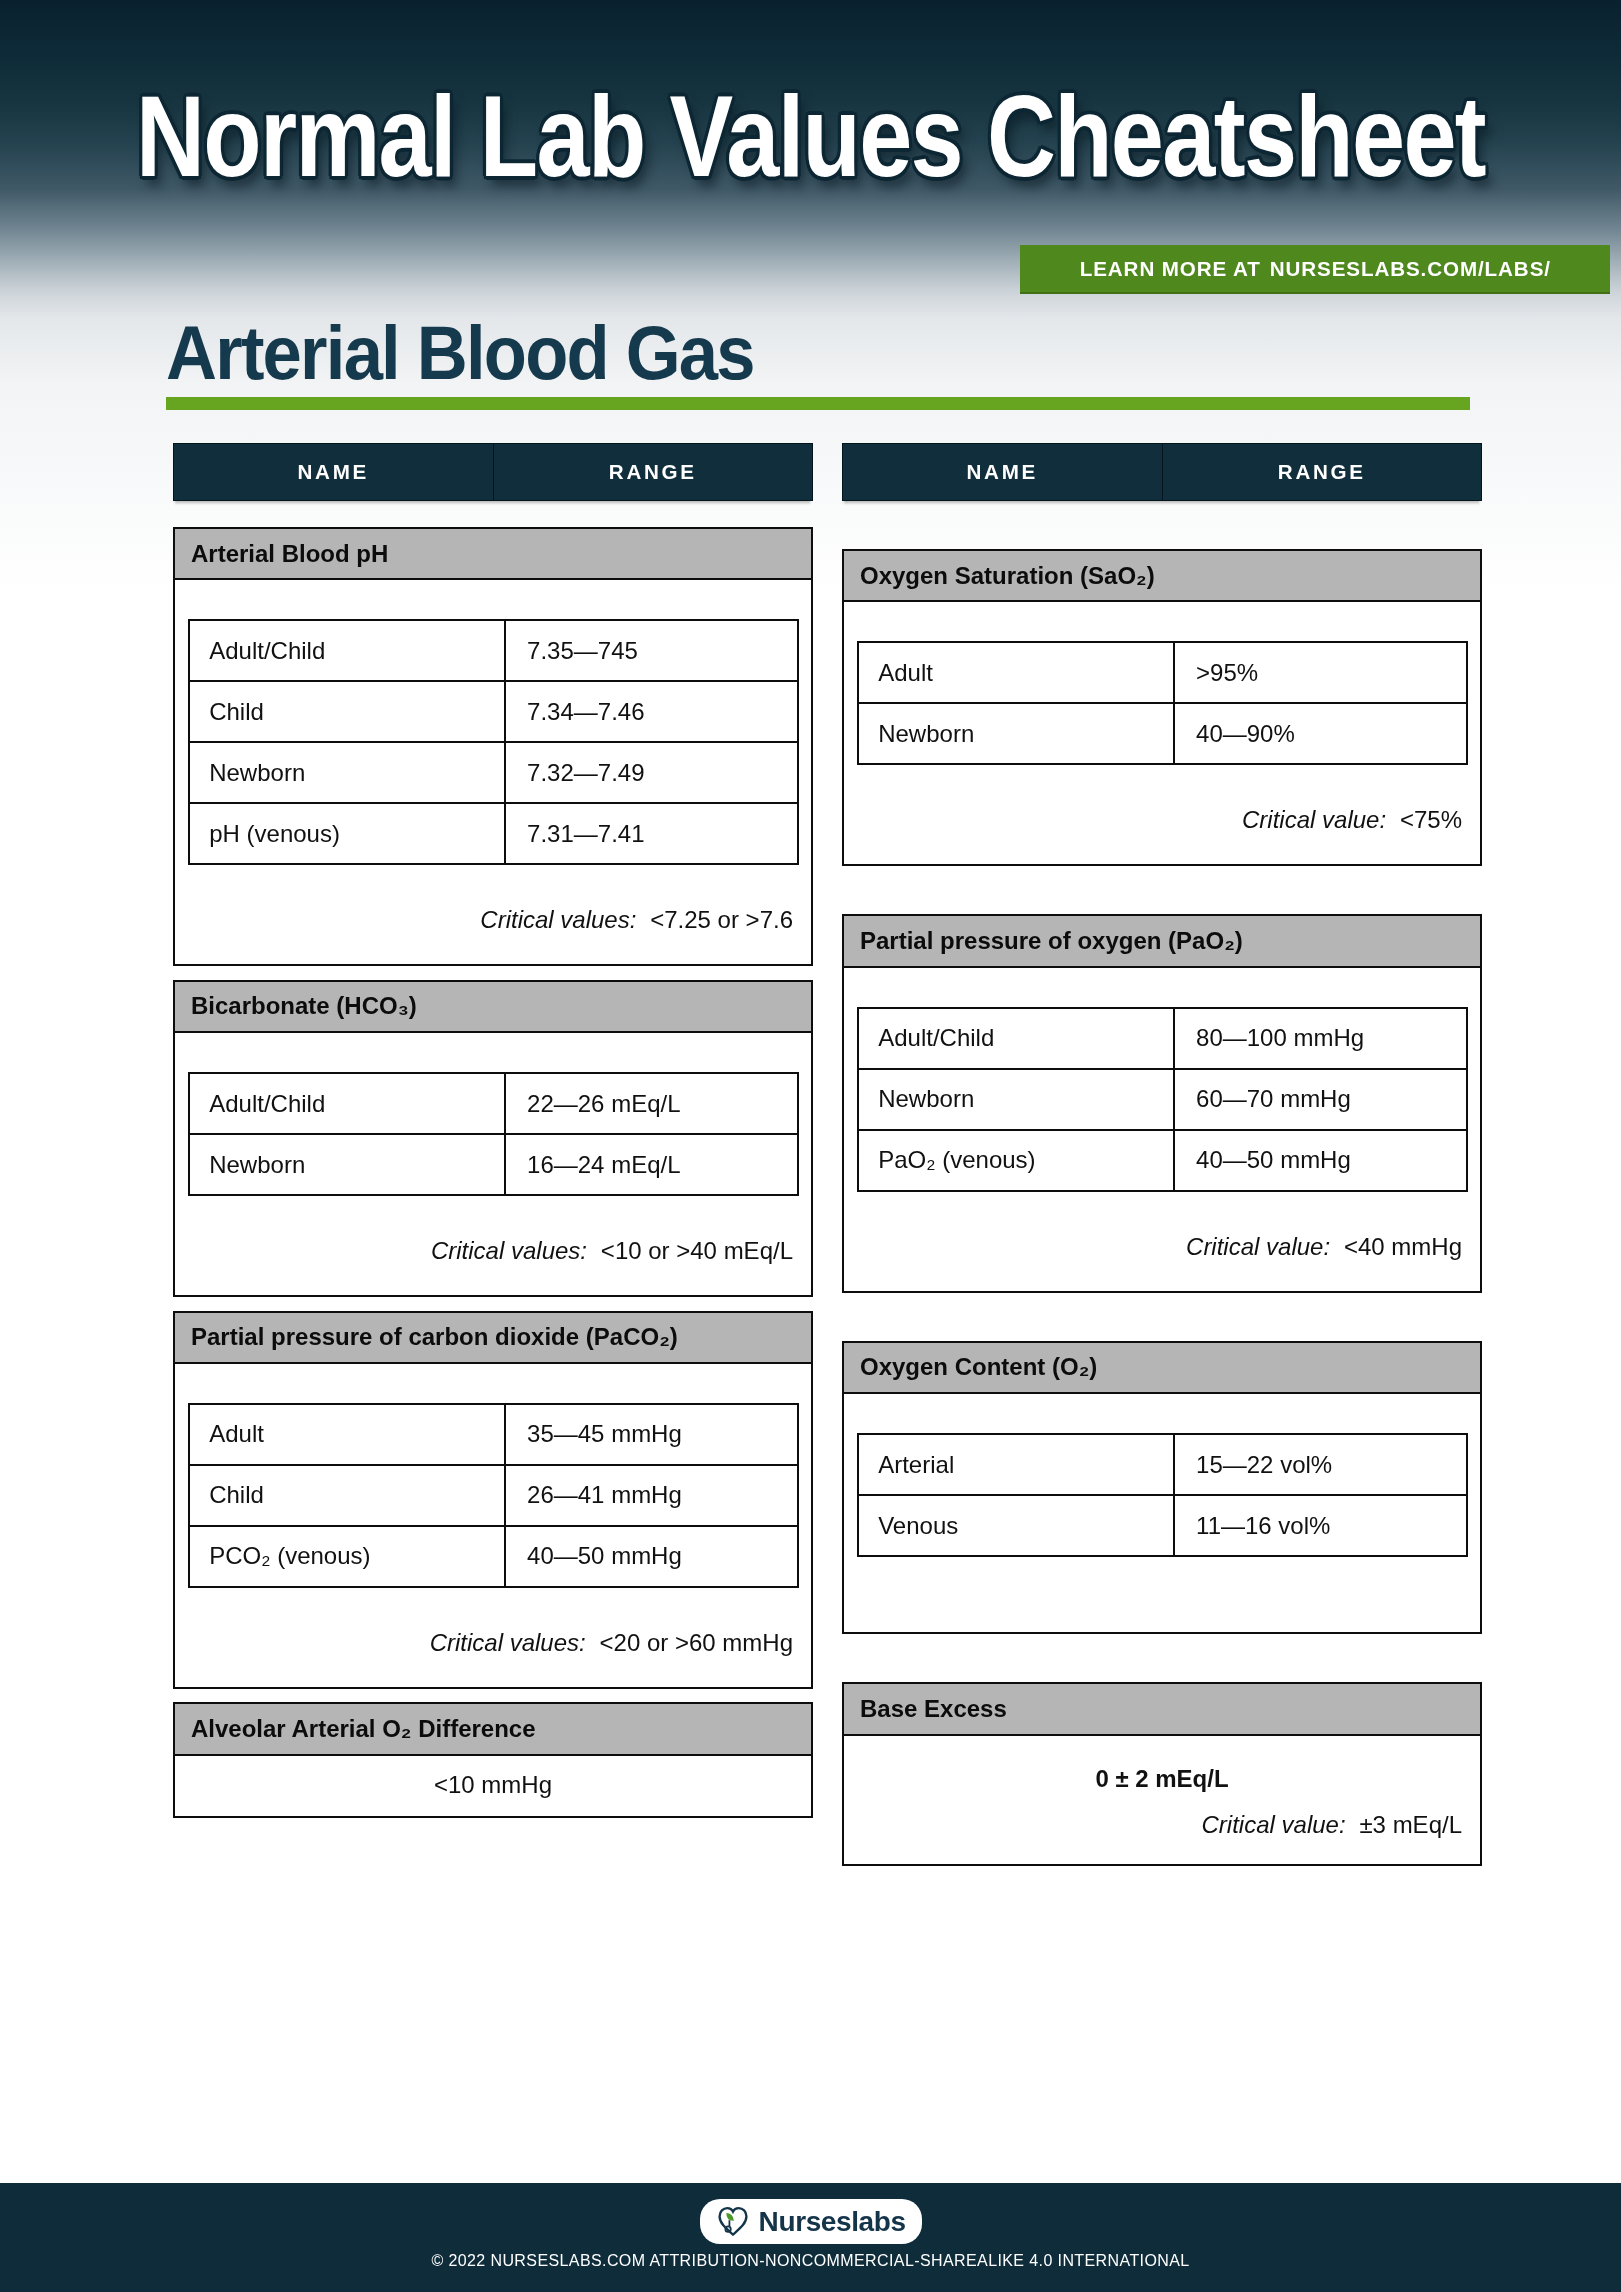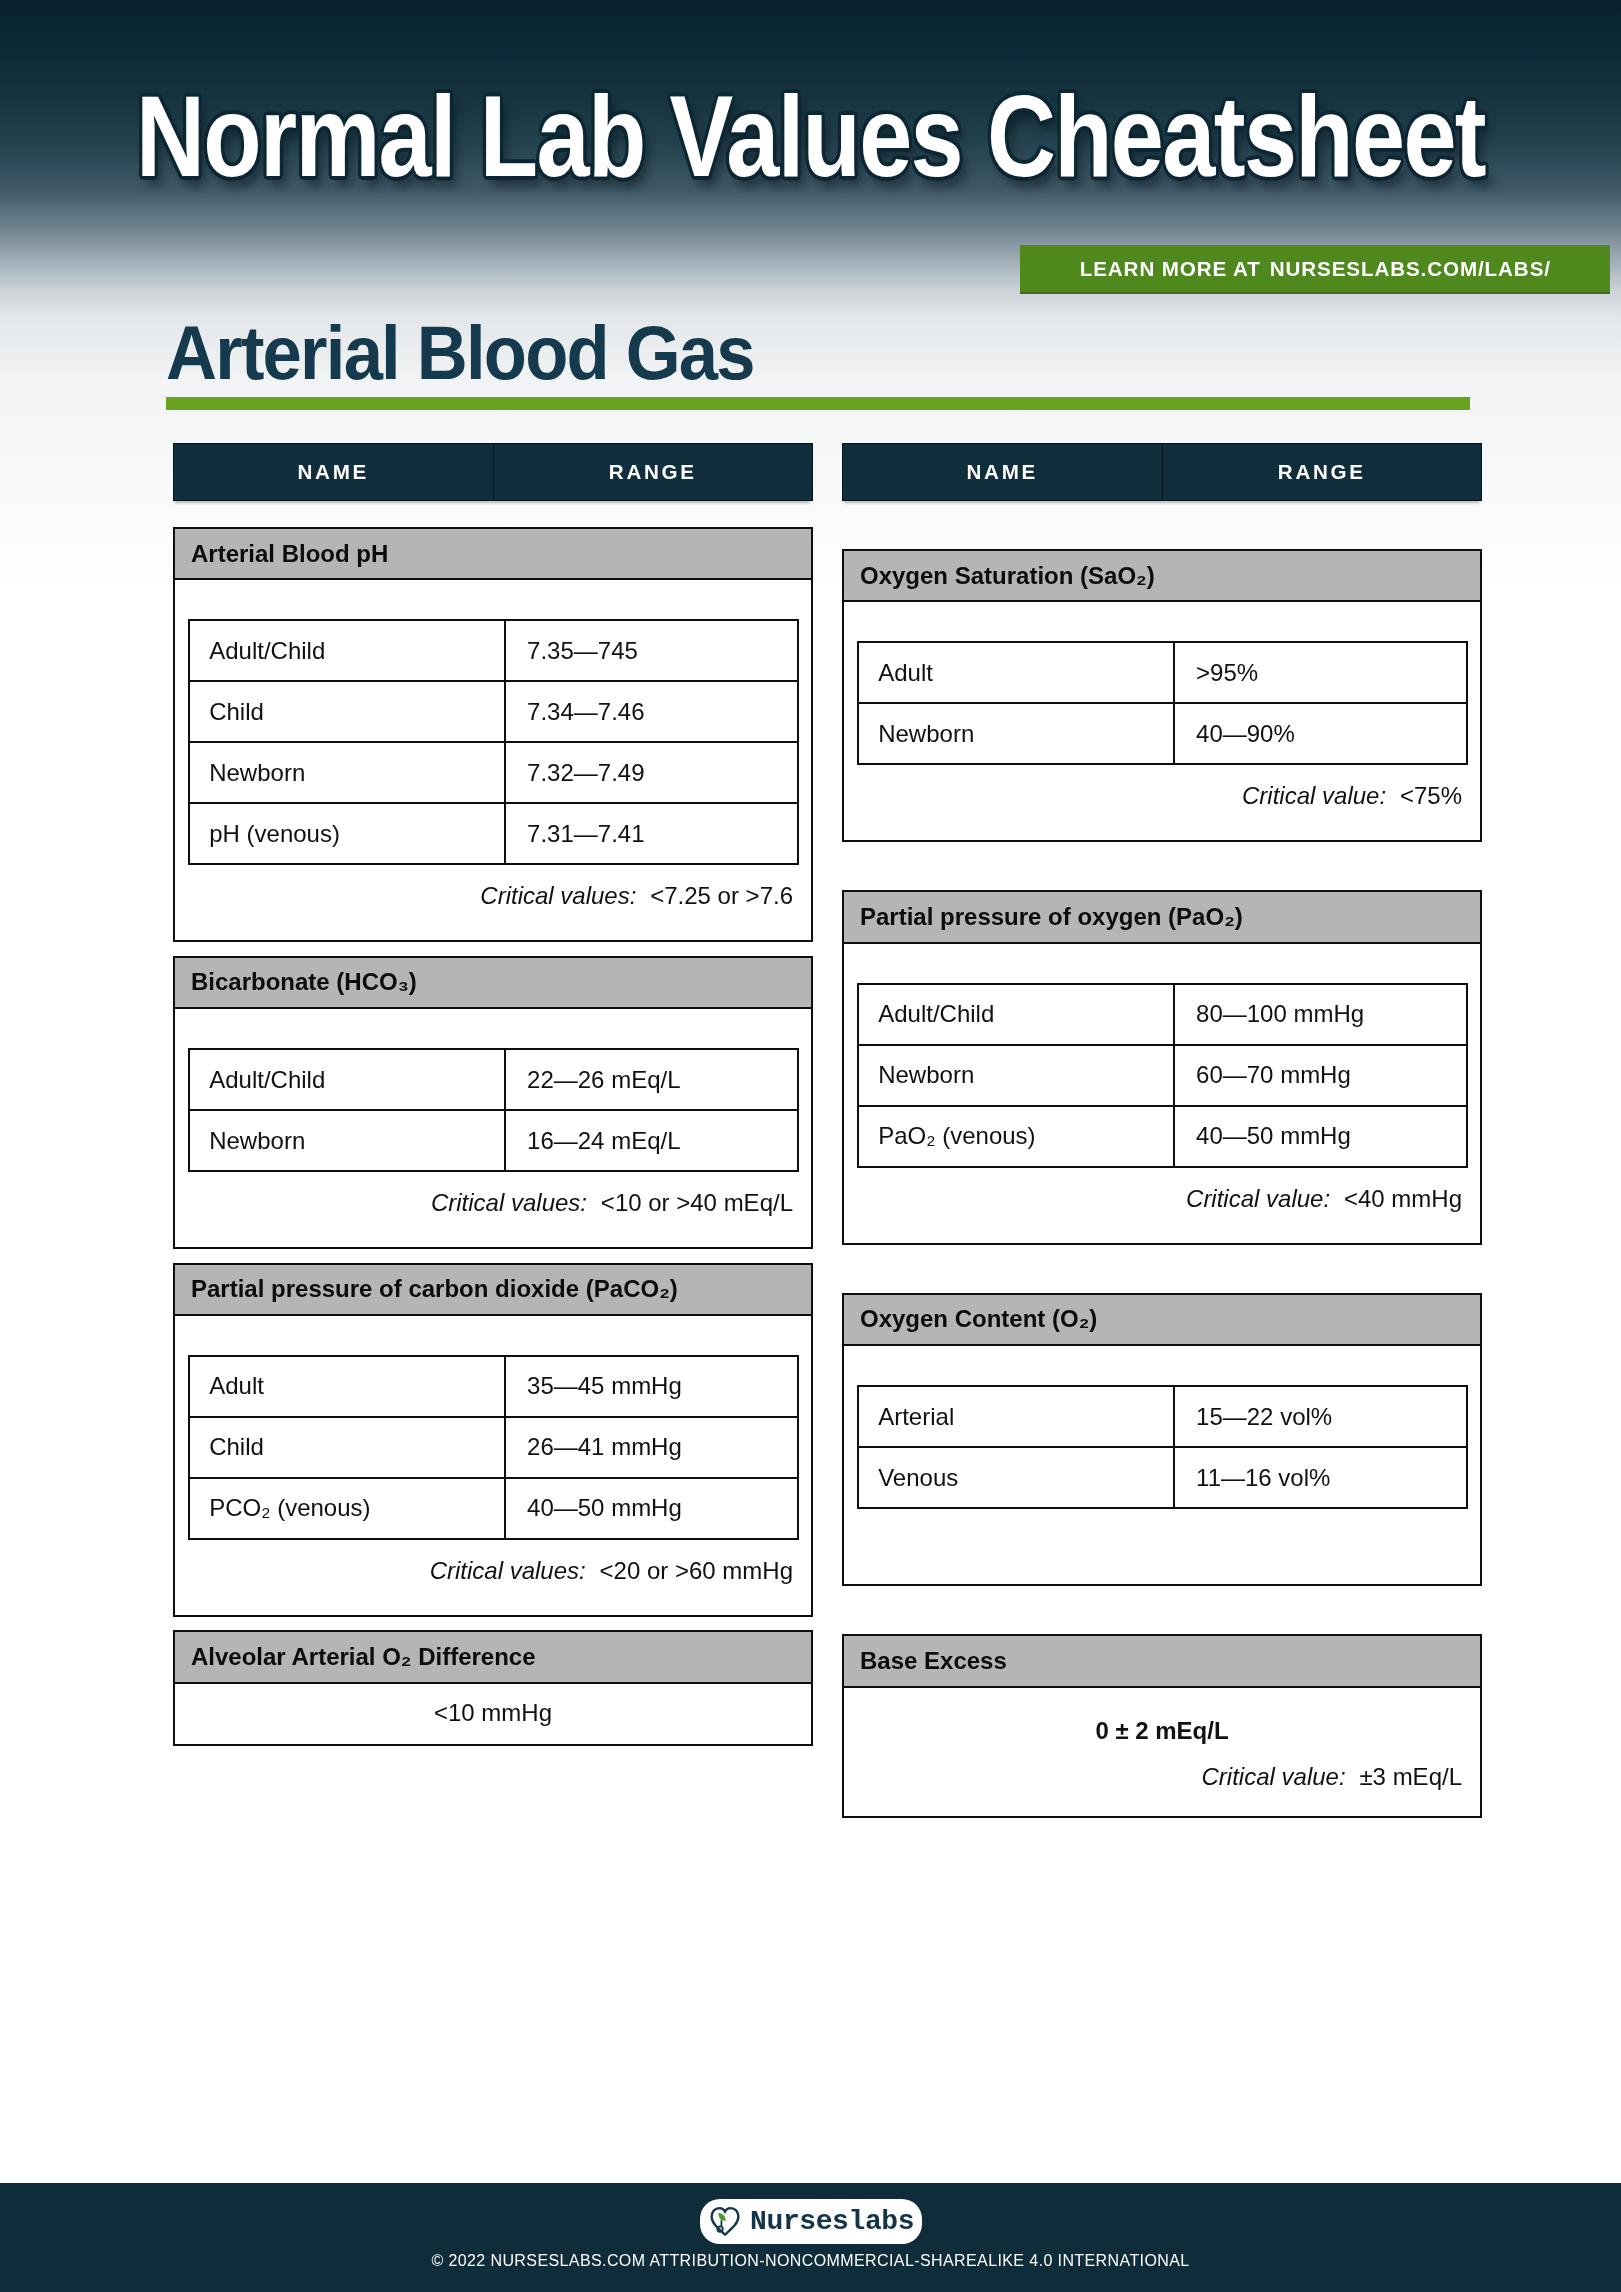--- a/index.html
+++ b/index.html
@@ -57,35 +57,35 @@
   .card-title{
     background:#b5b5b5;border-bottom:2.7px solid #0d0d0d;
     padding:10.7px 16px;font-size:24px;font-weight:bold;color:#0c0c0c;
   }
   .inner-table{margin:39px 12.5px 0 12.5px;border:2.7px solid #0d0d0d;}
   .trow{display:flex;height:59px;border-bottom:2.7px solid #0d0d0d;text-align:center;}
   .trow:last-child{border-bottom:none;}
   .cell{display:flex;align-items:center;font-size:24px;color:#111;}
   .cell.label{width:48.5%;border-right:2.7px solid #0d0d0d;padding-left:19.7px;}
   .cell.value{flex:1;padding-left:21.5px;}
-  .critical{text-align:right;padding:17px 18px 30px;font-size:24px;color:#111;}
+  .critical{text-align:right;padding:41px 18px 30px;font-size:24px;color:#111;}
   .crit-label{font-style:italic;}
   .crit-value{margin-left:7.2px;}
   .center-line{text-align:center;padding:15px 0 17px;font-size:24px;color:#111;}
   .center-line.tall{padding-top:29px;padding-bottom:0;font-weight:bold;}
   .critical.tight{padding:18px 18px 25px;}
   .spacer{height:75px;}
   
   .footer{
     position:absolute;left:0;right:0;top:2183px;height:110px;
     background:#0e2c3a;text-align:center;
   }
   .logo-box{
     margin:16px auto 0;width:222px;height:45px;background:#fff;border-radius:20px;
-    display:flex;align-items:center;justify-content:center;gap:7.2px;font-family:Liberation Mono, monospace;
+    display:flex;align-items:center;justify-content:center;gap:7.2px;
   }
   .logo-text{color:#14344a;font-weight:bold;font-size:28px;letter-spacing:-0.4px;}
   .copyright{margin-top:8px;color:#ffffff;font-size:16px;letter-spacing:0.4px;font-weight:500;}
 </style>
 </head>
 <body>
 
 <div class="page">
 
   <h1 class="hero-title">Normal Lab Values Cheatsheet</h1>

